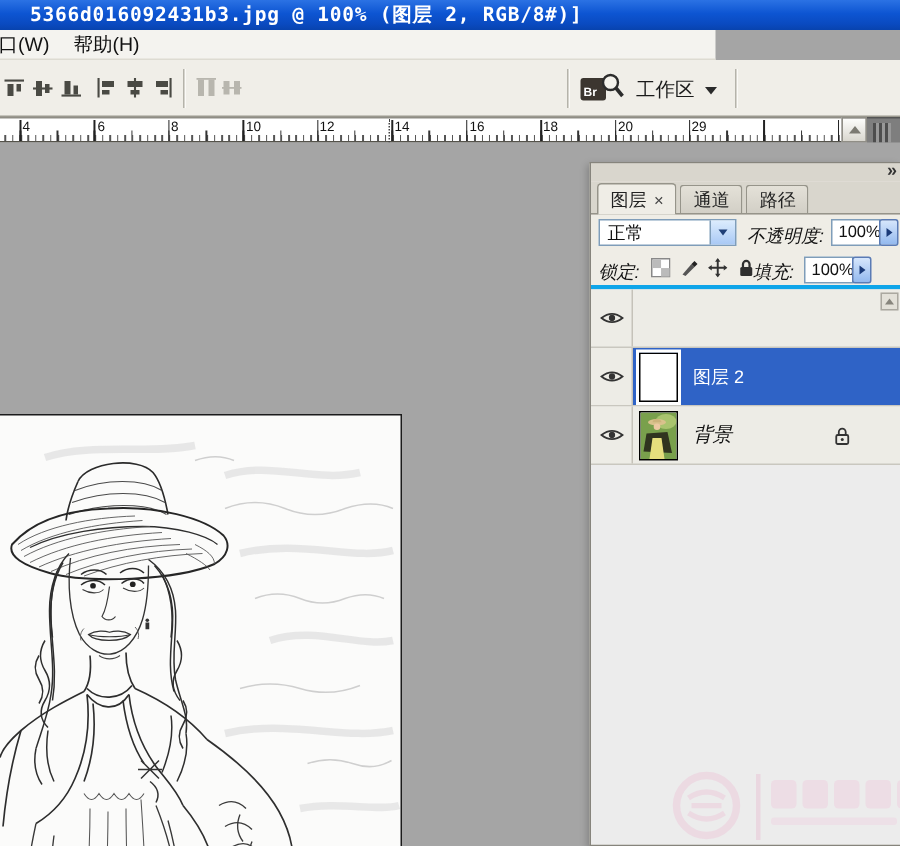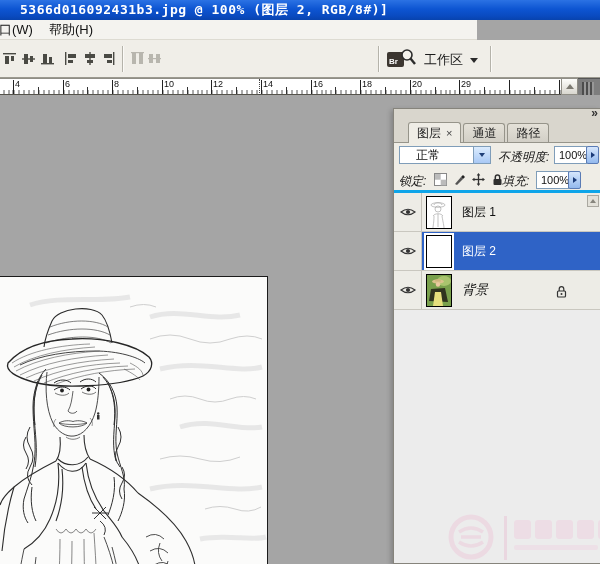--- a/index.html
+++ b/index.html
@@ -71,36 +71,36 @@
   .document svg{display:block;}
   
   .panel{
     position:absolute;left:393px;top:108px;width:207px;height:456px;
     background:#efede6;border:1px solid #86847c;border-right:none;box-sizing:border-box;
     box-shadow:-2px 2px 5px rgba(0,0,0,0.22);
   }
   .panel-topstrip{position:relative;height:12px;background:#d9d6cd;}
   .collapse-arrows{position:absolute;right:3px;top:-3px;font-size:12px;font-weight:bold;color:#333;letter-spacing:-1px;}
   .panel-menu-btn{position:absolute;right:3px;top:14px;width:17px;height:10px;}
-  .tabs-row{position:relative;height:22px;background:#d9d6cd;border-bottom:1px solid #96948a;display:flex;align-items:flex-end;padding-left:14px;box-sizing:border-box;}
+  .tabs-row{position:relative;height:22px;background:#d9d6cd;border-bottom:1px solid #96948a;display:flex;align-items:flex-end;padding-left:4px;box-sizing:border-box;}
   .tab{
     height:19px;line-height:18px;font-size:12px;color:#222;padding:0 8px;margin-right:2px;
     border:1px solid #96948a;border-bottom:none;border-radius:3px 3px 0 0;
     background:linear-gradient(180deg,#e4e1d8,#d2cfc6);white-space:nowrap;box-sizing:border-box;
   }
   .tab.active{background:#efede6;height:21px;line-height:20px;margin-bottom:-1px;}
   .tab .close-x{margin-left:5px;font-size:11px;color:#444;}
   
   .blend-row{position:relative;height:24px;padding:3px 0 0 5px;box-sizing:border-box;}
   .combo{
     position:absolute;left:5px;top:3px;width:92px;height:18px;background:#fff;
     border:1px solid #7f9db9;box-sizing:border-box;font-size:12px;color:#111;
     display:flex;align-items:center;
   }
-  .combo .combo-text{flex:1;padding-left:16px;}
+  .combo .combo-text{flex:1;padding-left:5px;}
   .combo-btn{
     width:16px;height:16px;background:linear-gradient(180deg,#dcecfd,#a9c9f5);
     border-left:1px solid #7f9db9;display:flex;align-items:center;justify-content:center;
   }
   .combo-btn .tri-dn{width:0;height:0;border-left:3.5px solid transparent;border-right:3.5px solid transparent;border-top:4.5px solid #1f3f77;}
   .field-label{font-size:12px;color:#111;white-space:nowrap;font-style:italic;}
   .blend-row .field-label{position:absolute;left:104px;top:6px;}
   .num-field{
     position:absolute;top:3px;height:18px;background:#fff;border:1px solid #7f9db9;
     box-sizing:border-box;font-size:11px;color:#111;display:flex;align-items:center;padding-left:4px;
@@ -471,33 +471,20 @@
 
   <div class="layers-list">
 
     <div class="layer-row">
       <span class="eye-cell">
         <svg width="16" height="10">
             <path d="M1,5 Q8,-0.5 15,5 Q8,10.5 1,5 Z" fill="none" stroke="#333" stroke-width="1.2"></path>
             <circle cx="8" cy="5" r="2.1" fill="#333"></circle>
           </svg>
       </span>
-      <span class="row-body">
-        <span class="thumb">
-          <svg width="24" height="31">
-              <g stroke="#a8a8a8" stroke-width="0.7" fill="none">
-                <ellipse cx="11" cy="8" rx="7" ry="2.3"></ellipse>
-                <path d="M7,8 C7,5 15,5 15,8"></path>
-                <circle cx="11" cy="12" r="3"></circle>
-                <path d="M6,19 C8,16 14,16 16,19 M7,19 C7,25 6,29 6,31 M15,19 C16,25 17,29 17,31 M11,17 V30"></path>
-              </g>
-            </svg>
-        </span>
-        <span class="layer-name">图层 1</span>
-      </span>
     </div>
 
     <div class="layer-row selected">
       <span class="eye-cell">
         <svg width="16" height="10">
             <path d="M1,5 Q8,-0.5 15,5 Q8,10.5 1,5 Z" fill="none" stroke="#333" stroke-width="1.2"></path>
             <circle cx="8" cy="5" r="2.1" fill="#333"></circle>
           </svg>
       </span>
       <span class="row-body">

